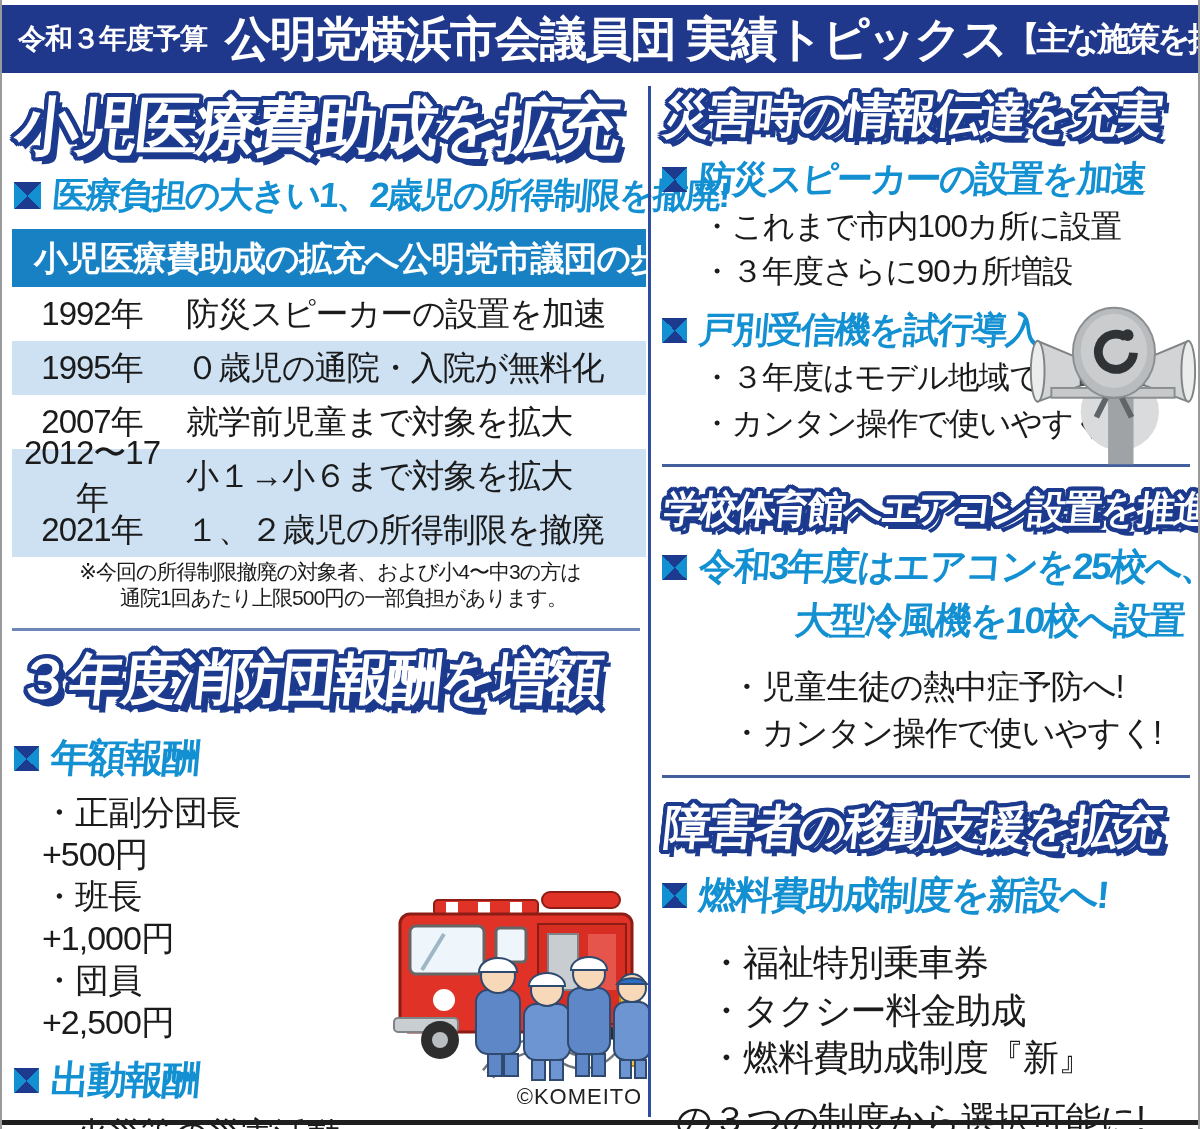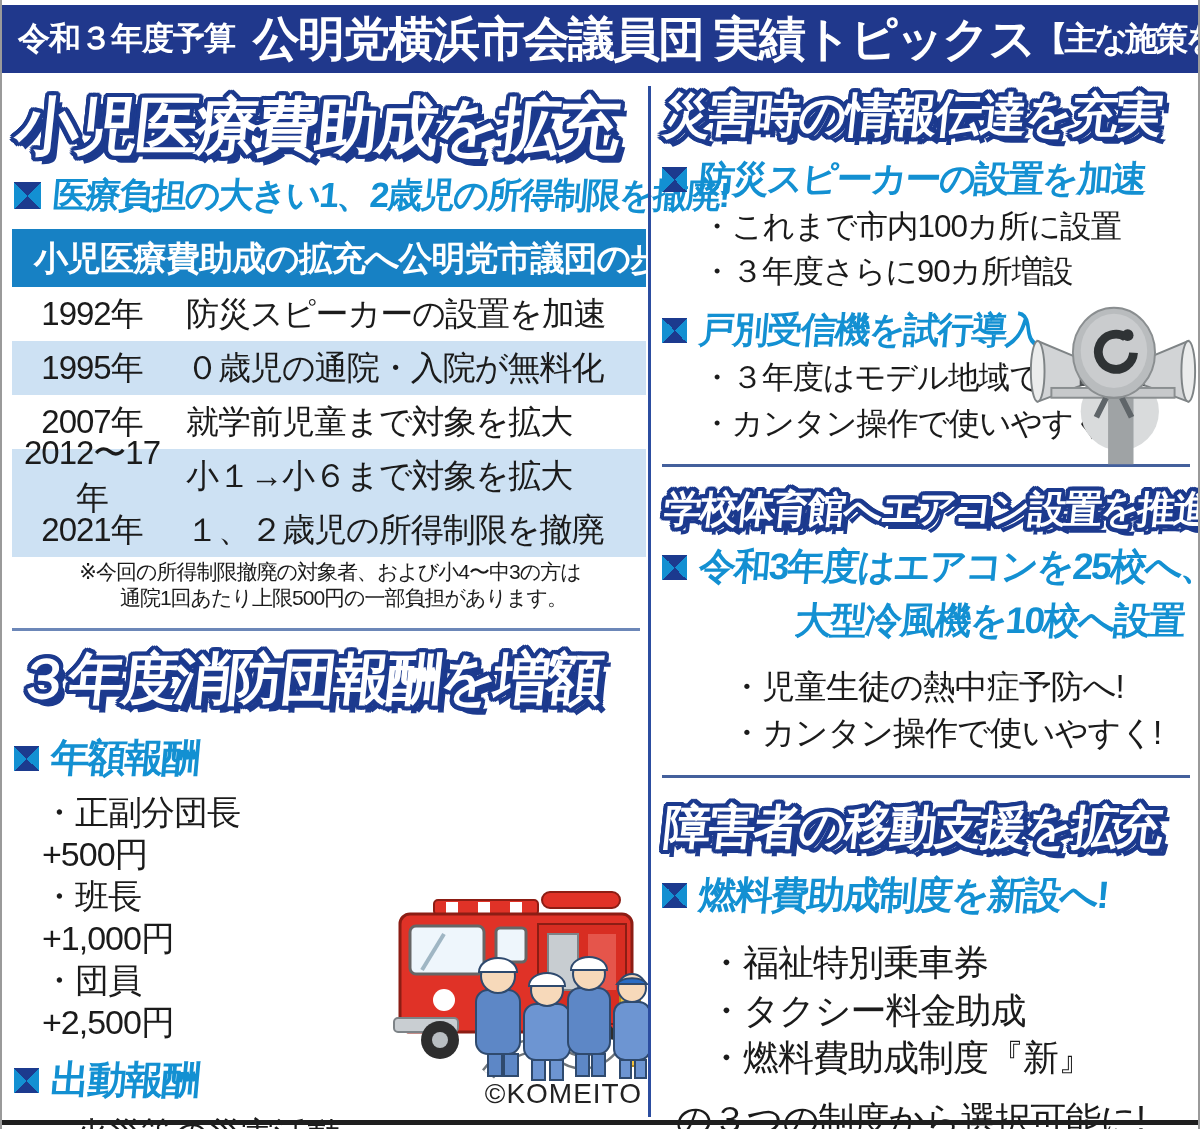--- a/index.html
+++ b/index.html
@@ -14,21 +14,21 @@
   *{margin:0;padding:0;box-sizing:border-box;}
   html,body{background:#fff;}
   body{font-family:"Liberation Sans","DejaVu Sans",sans-serif;color:var(--ink);}
   .page{position:relative;width:1200px;height:1129px;background:#fff;overflow:hidden;
         border-left:2px solid #9a9a9a;border-right:2px solid #9a9a9a;}
   .bottom-frame{position:absolute;left:0;right:0;bottom:4px;height:5px;background:#1e1e1e;}
 
   
   .topbar{position:absolute;top:5px;left:0;width:100%;height:68px;background:var(--header);
           display:flex;align-items:center;padding:0 16px;white-space:nowrap;}
-  .edition{color:#fff;font-size:32px;font-weight:bold;letter-spacing:-1px;}
+  .edition{color:#fff;font-size:28px;font-weight:bold;letter-spacing:-1px;}
   .main-title{color:#fff;font-size:47px;font-weight:bold;letter-spacing:-2px;margin-left:18px;}
   .subtitle{color:#fff;font-size:33px;font-weight:bold;letter-spacing:-3px;margin-left:auto;}
 
   
   .col{position:absolute;top:80px;}
   .col-left{left:10px;width:634px;height:1040px;}
   .col-right{left:660px;width:532px;height:1040px;}
   .vrule{position:absolute;top:86px;bottom:12px;left:646px;width:3px;background:#2c4da0;}
 
   
@@ -66,21 +66,21 @@
 
   .note{margin:2px 0 0 2px;font-size:21px;line-height:1.25;letter-spacing:-1px;text-align:center;}
   .note .l2{display:block;padding-left:27px;}
 
   .rule{height:3px;background:var(--steel);margin:16px 6px 10px 0;}
   .rule.navy{background:#44609c;margin:18px 4px 14px 0;}
 
   
   .pay-row{display:flex;margin-left:30px;font-size:34px;line-height:42px;letter-spacing:-1px;white-space:nowrap;flex-direction:column;}
   .pay-row .lbl{flex:none;width:276px;}
-  .credit{position:absolute;right:4px;bottom:10px;font-size:28px;color:#222;letter-spacing:1px;}
+  .credit{position:absolute;right:4px;bottom:10px;font-size:22px;color:#222;letter-spacing:1px;}
 
   
   .rbul{font-size:31.5px;line-height:1.44;margin-left:39px;letter-spacing:-1px;white-space:nowrap;}
   .rbul.mid{margin-left:68px;font-size:33px;line-height:1.4;}
   .rbul.big{margin-left:46px;font-size:36px;line-height:1.32;}
   .sub{margin-top:12px;}
   .bhead.f36{font-size:36px;}
   .bhead.f38{font-size:38px;margin-top:4px;}
   .air{color:var(--azure);font-weight:bold;font-size:37px;letter-spacing:-2px;white-space:nowrap;}
   .air .txt{display:inline-block;transform:skewX(-5deg);}

